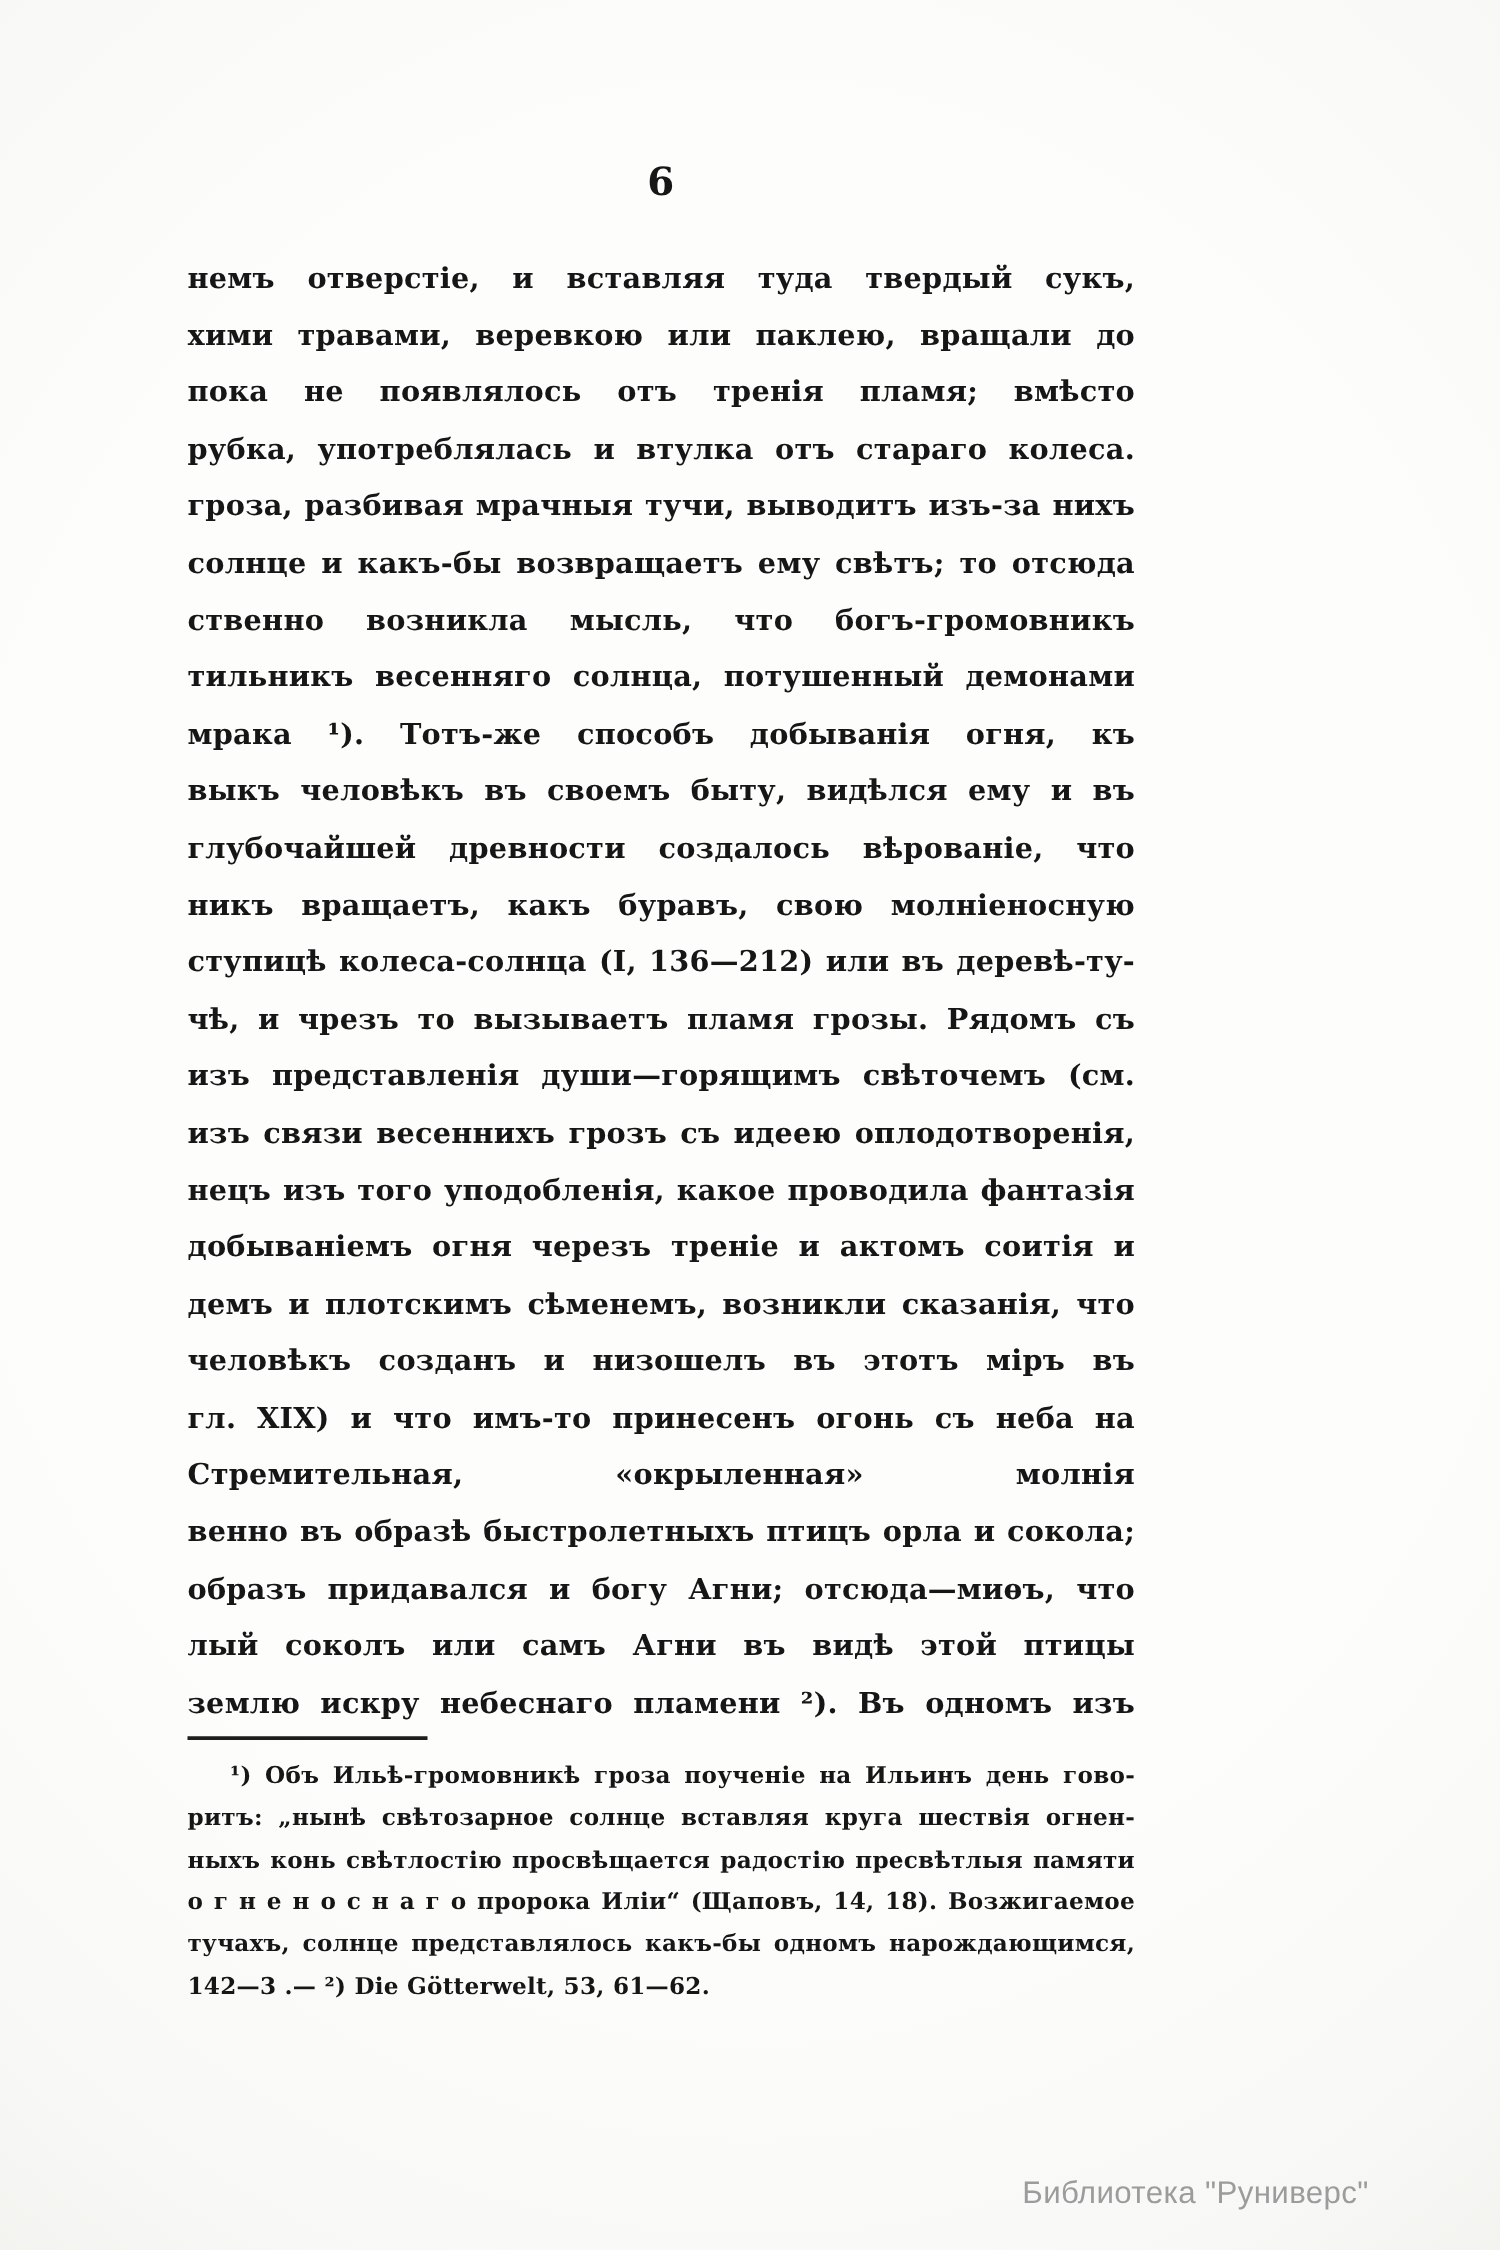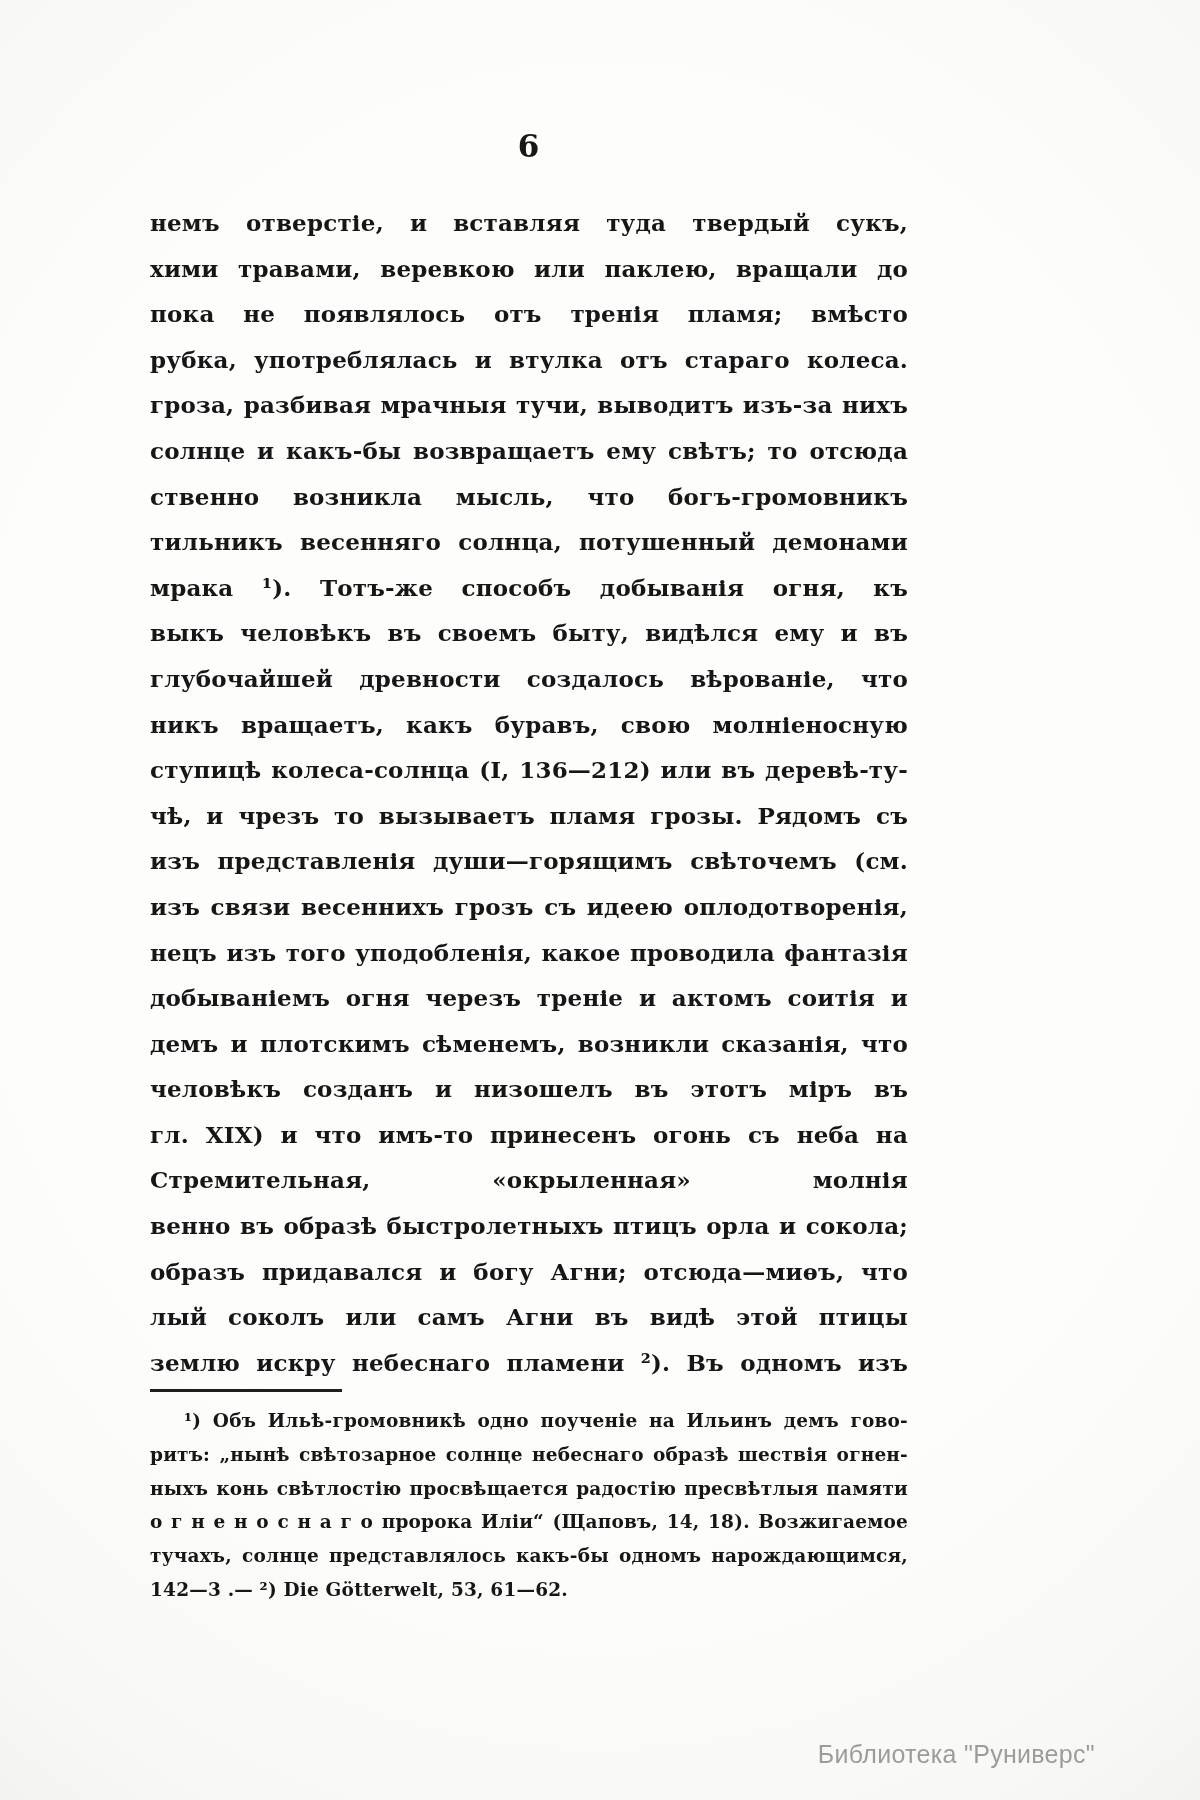--- a/index.html
+++ b/index.html
@@ -124,22 +124,22 @@
     <div class="tl">Стремительная, «окрыленная» молнія олицетворялась обыкно-</div>
     <div class="tl">венно въ образѣ быстролетныхъ птицъ орла и сокола; тотъ-же</div>
     <div class="tl">образъ придавался и богу Агни; отсюда—миѳъ, что златокры-</div>
     <div class="tl">лый соколъ или самъ Агни въ видѣ этой птицы принесъ на</div>
     <div class="tl">землю искру небеснаго пламени ²). Въ одномъ изъ старинныхъ</div>
   </div>
 
   <div class="footnote-rule"></div>
 
   <div class="footnote">
-    <div class="fl first">¹) Объ Ильѣ-громовникѣ одно поученіе на Ильинъ демъ гово-</div>
-    <div class="fl">ритъ: „нынѣ свѣтозарное солнце небеснаго образѣ шествія огнен-</div>
+    <div class="fl first">¹) Объ Ильѣ-громовникѣ гроза поученіе на Ильинъ день гово-</div>
+    <div class="fl">ритъ: „нынѣ свѣтозарное солнце вставляя круга шествія огнен-</div>
     <div class="fl">ныхъ конь свѣтлостію просвѣщается радостію пресвѣтлыя памяти</div>
     <div class="fl">о г н е н о с н а г о пророка Иліи“ (Щаповъ, 14, 18). Возжигаемое въ</div>
     <div class="fl">тучахъ, солнце представлялось какъ-бы одномъ нарождающимся, и</div>
     <div class="fl last">142—3 .— ²) Die Götterwelt, 53, 61—62.</div>
   </div>
 
   <div class="watermark">Библиотека "Руниверс"</div>
 
 </div>
 

